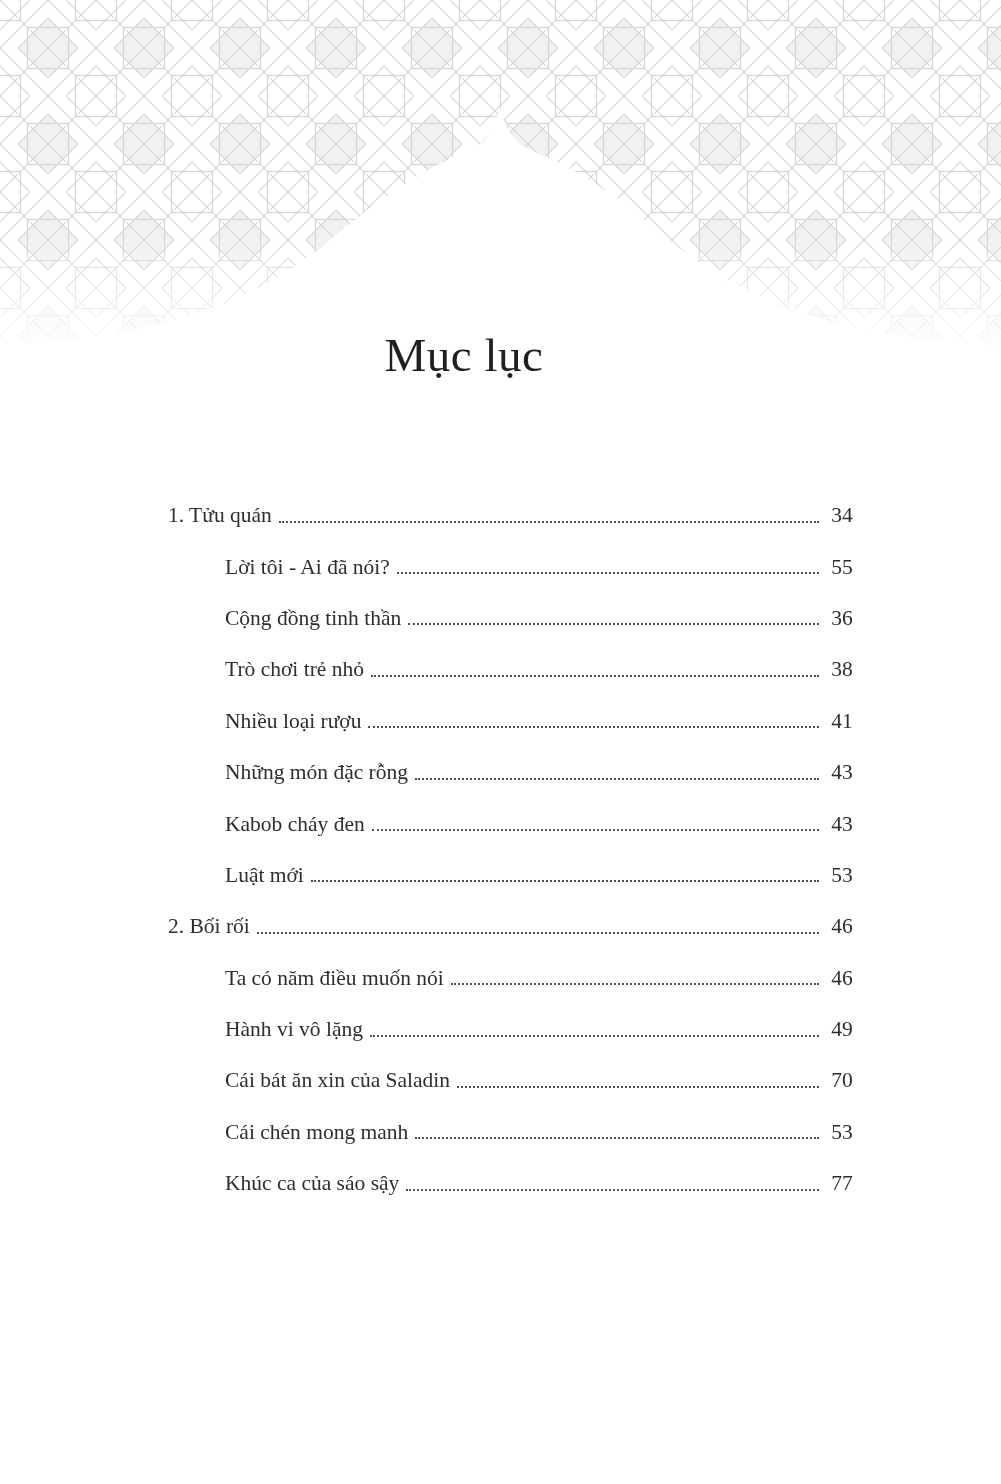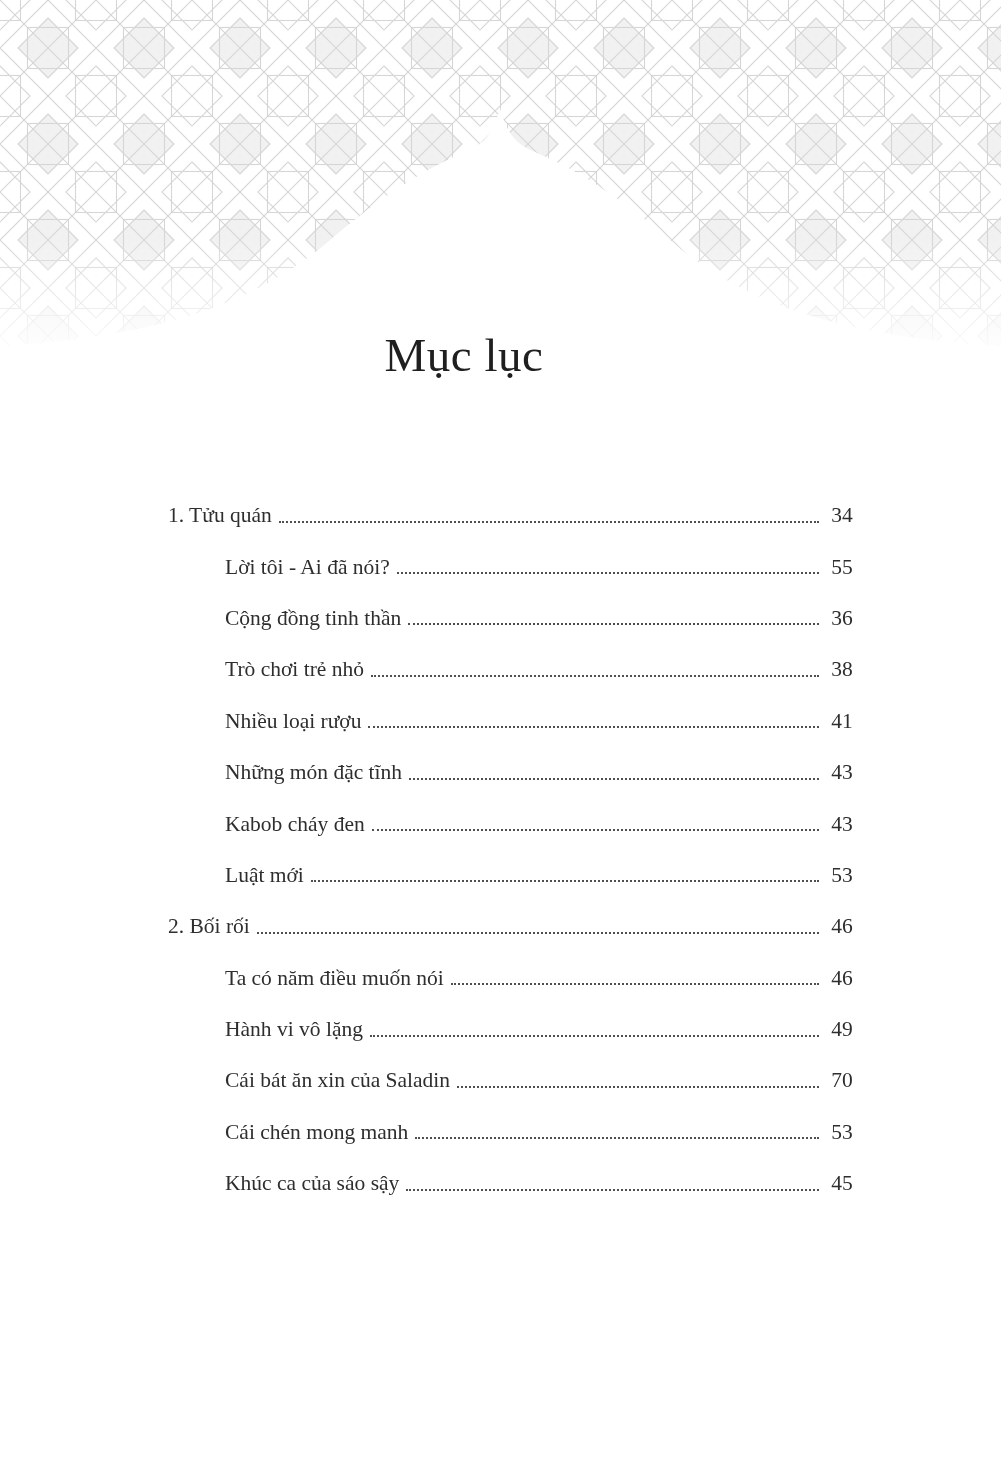--- a/index.html
+++ b/index.html
@@ -141,21 +141,21 @@
     <span class="toc-label">Trò chơi trẻ nhỏ</span>
     <span class="toc-leader"></span>
     <span class="toc-page">38</span>
   </div>
       <div class="toc-row level-2">
     <span class="toc-label">Nhiều loại rượu</span>
     <span class="toc-leader"></span>
     <span class="toc-page">41</span>
   </div>
       <div class="toc-row level-2">
-    <span class="toc-label">Những món đặc tĩnh</span>
+    <span class="toc-label">Những món đặc rỗng</span>
     <span class="toc-leader"></span>
     <span class="toc-page">43</span>
   </div>
       <div class="toc-row level-2">
     <span class="toc-label">Kabob cháy đen</span>
     <span class="toc-leader"></span>
     <span class="toc-page">43</span>
   </div>
       <div class="toc-row level-2">
     <span class="toc-label">Luật mới</span>
@@ -183,17 +183,17 @@
     <span class="toc-page">70</span>
   </div>
       <div class="toc-row level-2">
     <span class="toc-label">Cái chén mong manh</span>
     <span class="toc-leader"></span>
     <span class="toc-page">53</span>
   </div>
       <div class="toc-row level-2">
     <span class="toc-label">Khúc ca của sáo sậy</span>
     <span class="toc-leader"></span>
-    <span class="toc-page">45</span>
+    <span class="toc-page">77</span>
   </div>
     </div>
 
 </div>
 
 </body></html>

